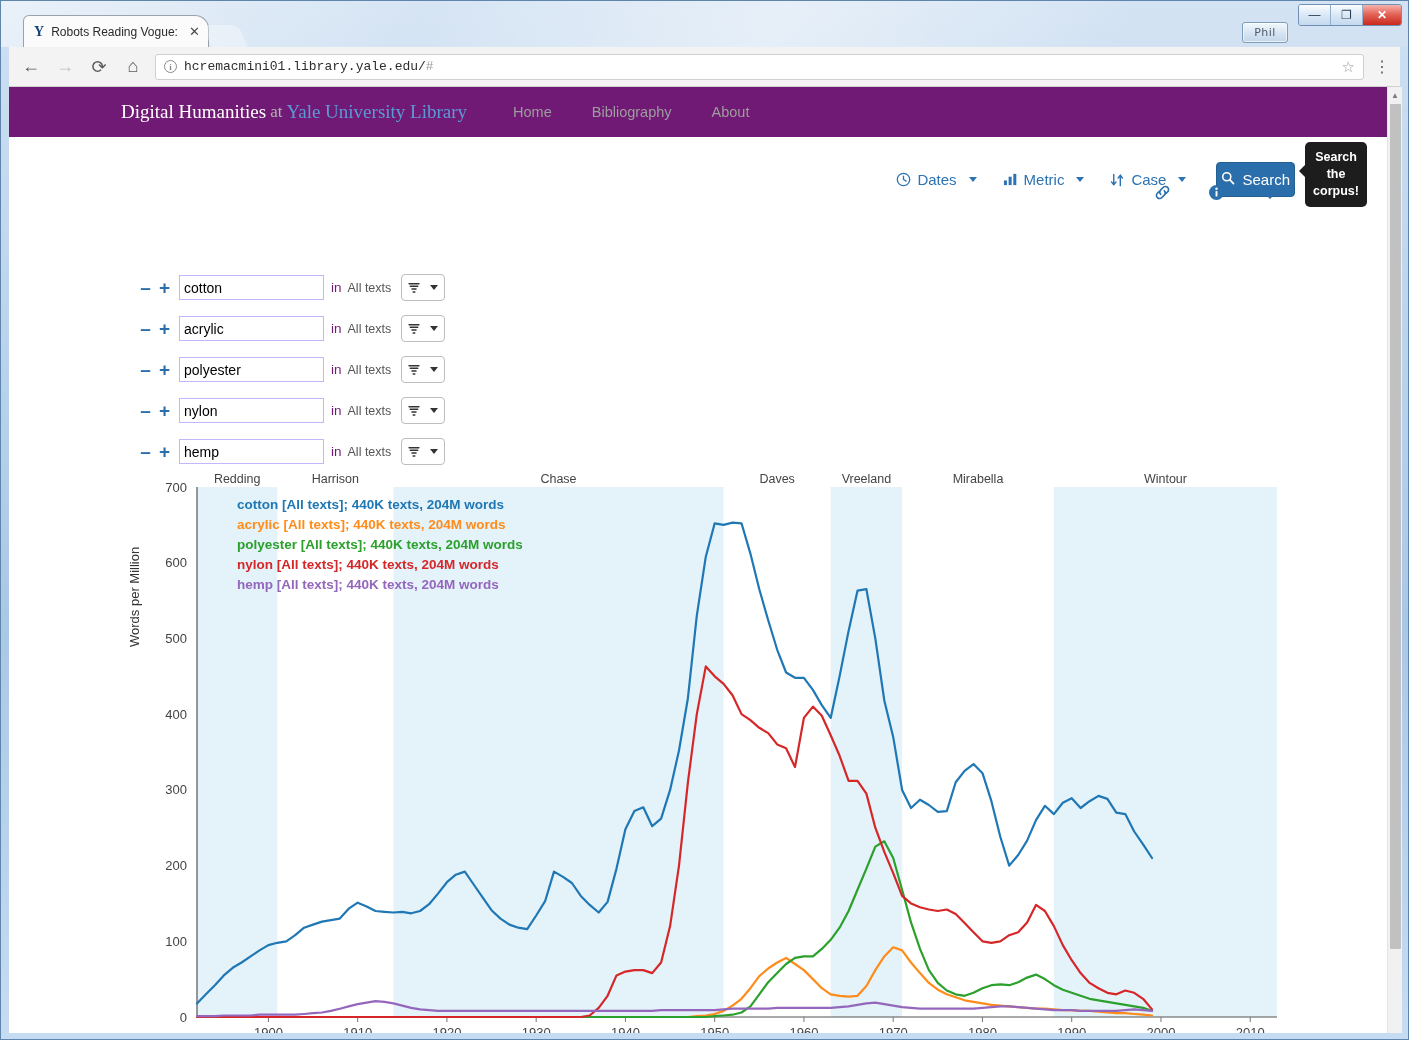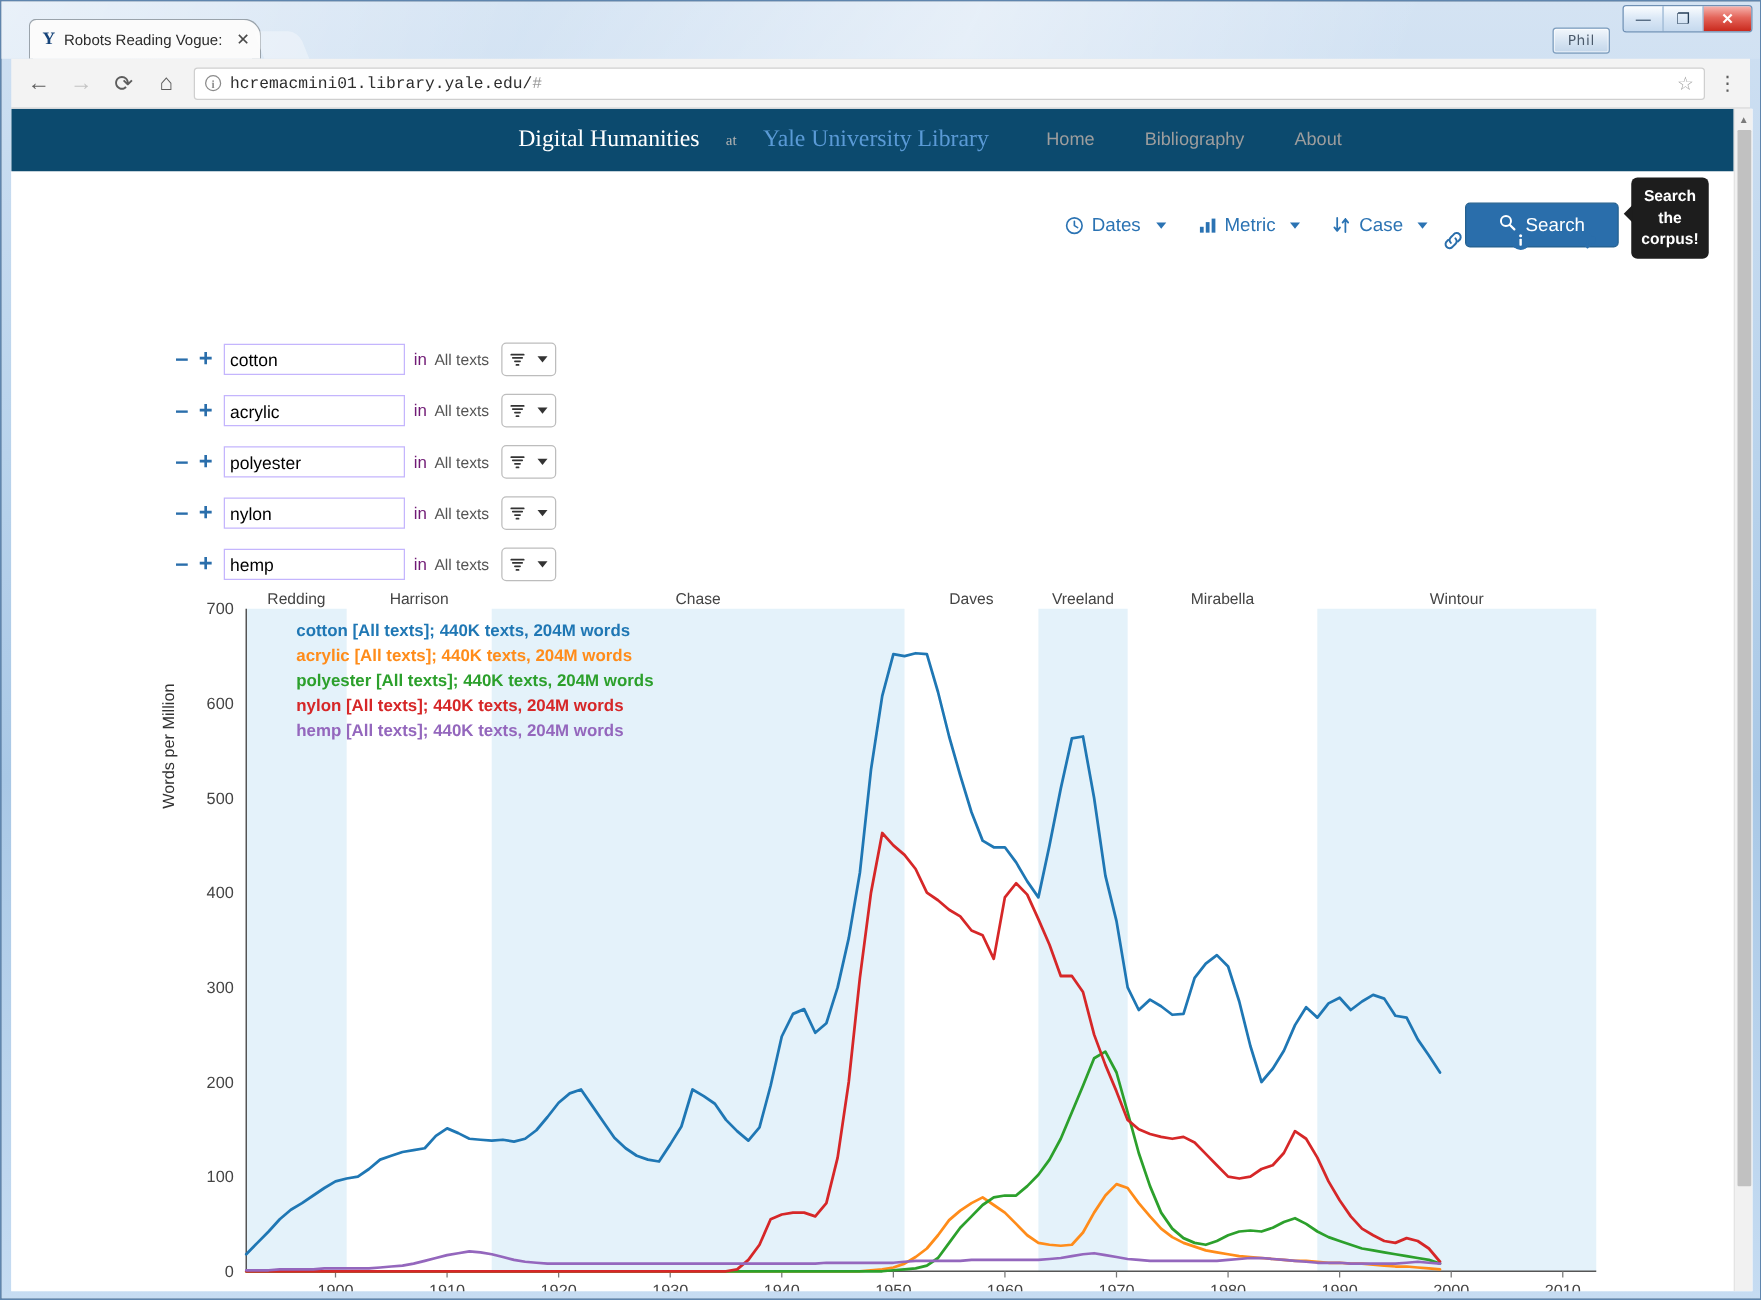--- a/index.html
+++ b/index.html
@@ -104,46 +104,46 @@
 
   
   #scrollbar { position:absolute; right:0; top:0; width:15px; height:946px; background:#f1f1f1;
                border-left:1px solid #e4e4e4; }
   #sb-up { height:16px; display:flex; align-items:center; justify-content:center;
            font-size:8px; color:#7a7a7a; background:#f1f1f1; }
   #sb-thumb { position:absolute; top:17px; left:2px; width:11px; height:845px;
               background:#c1c1c1; border-radius:1px; }
 
   
-  #navbar { height:50px; background:#0c4a6e; display:flex; align-items:stretch;justify-content:center; }
+  #navbar { height:50px; background:#701a75; display:flex; align-items:stretch; }
   #brand {
     display:flex; align-items:center; padding-left:112px; padding-right:26px;
     font-family:"Liberation Serif", serif; font-size:19px; color:#fff; white-space:nowrap;
   }
-  #brand .at { color:#b3b3b3; font-size:12px; margin:0 21px; }
+  #brand .at { color:#b3b3b3; font-size:17px; margin:0 4px; }
   #brand .yale { color:#5a9ad6; }
   .navlink {
     display:flex; align-items:center; padding:12px 20px; color:#9d9d9d;
     font-size:14.5px; white-space:nowrap;
   }
   .navlink.active { background:#000; color:#fff; }
   .caret { display:inline-block; margin-left:6px; border-left:4px solid transparent;
            border-right:4px solid transparent; border-top:5px solid currentColor; }
 
   
   #controls { position:relative; height:62px; }
   #ctrl-row {
     position:absolute; right:92px; top:25px;
     display:flex; align-items:center; gap:26px;
   }
   .drop { display:flex; align-items:center; gap:6px; color:#2b73b3; font-size:15px; }
   .drop .gi { color:#2b73b3; display:flex; align-items:center; }
   #search-btn {
     background:#2a6eab; color:#fff; border:1px solid #24608f; border-radius:4px;
-    padding:8px 26px; font-size:15px; display:flex; align-items:center; gap:7px;
+    padding:8px 4px; font-size:15px; display:flex; align-items:flex-start; gap:7px;
     margin-left:4px;
   }
   #tooltip {
     position:absolute; right:20px; top:5px; width:62px;
     background:#1d1d1d; color:#fff; border-radius:5px;
     font-size:12.5px; font-weight:bold; text-align:center; line-height:17px;
     padding:7px 5px;
   }
   #tooltip:before {
     content:""; position:absolute; left:-6px; top:22px;

